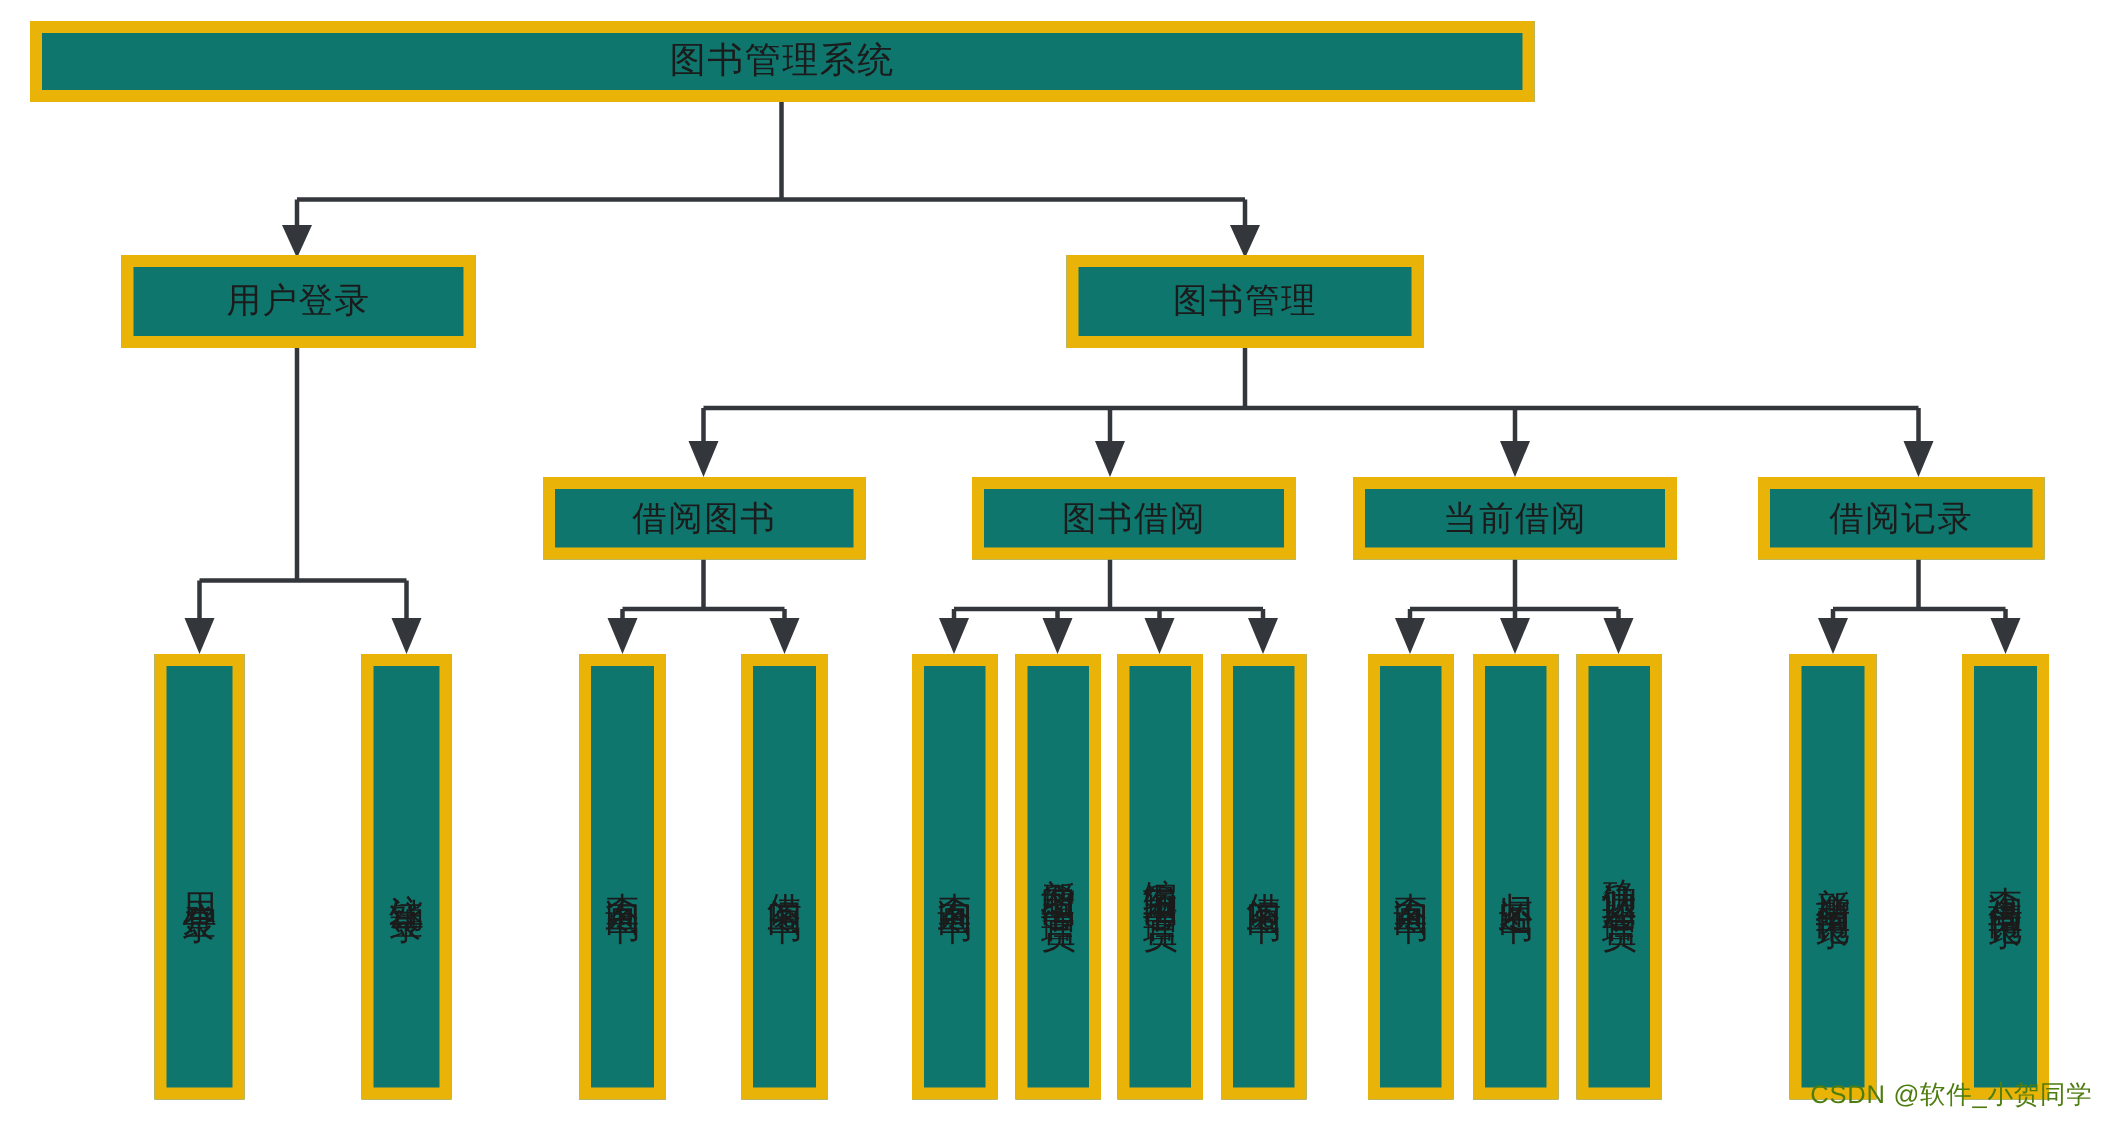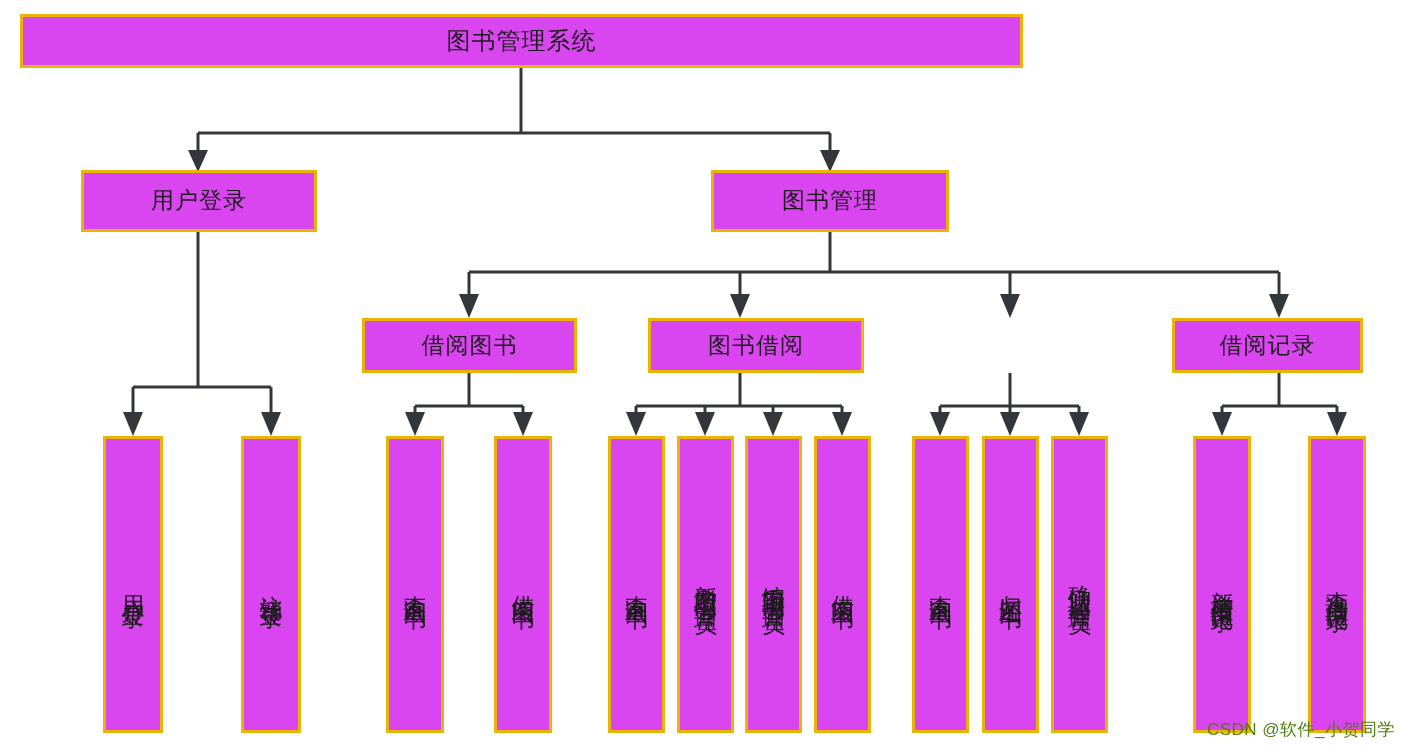--- a/index.html
+++ b/index.html
@@ -35,22 +35,22 @@
     fill: none;
   }
   #connector-layer polygon.arrow-head {
     fill: #33363b;
     stroke: none;
   }
   
   .node {
     position: absolute;
     box-sizing: border-box;
-    background: #d946ef;
-    border: 3px solid #eab308;
+    background: #0f766e;
+    border: 8px solid #eab308;
     display: flex;
     align-items: center;
     justify-content: center;
     text-align: center;
   }
   .node-label {
     display: block;
     color: #1b1b1b;
     letter-spacing: 1px;
     line-height: 1.18;
@@ -184,20 +184,23 @@
   </div>
 
   <div class="node horizontal" style="left:362px; top:318px; width:215px; height:55px;">
     <span class="node-label">借阅图书</span>
   </div>
 
   <div class="node horizontal" style="left:632px; top:318px; width:216px; height:55px;margin-left:16px;">
     <span class="node-label">图书借阅</span>
   </div>
 
+  <div class="node horizontal" style="left:902px; top:318px; width:216px; height:55px;">
+    <span class="node-label">当前借阅</span>
+  </div>
 
   <div class="node horizontal" style="left:1172px; top:318px; width:191px; height:55px;">
     <span class="node-label">借阅记录</span>
   </div>
 
   <div class="node vertical" style="left:103px; top:436px; width:60px; height:297px;">
     <span class="node-label">用户登录</span>
   </div>
 
   <div class="node vertical" style="left:241px; top:436px; width:60px; height:297px;">

